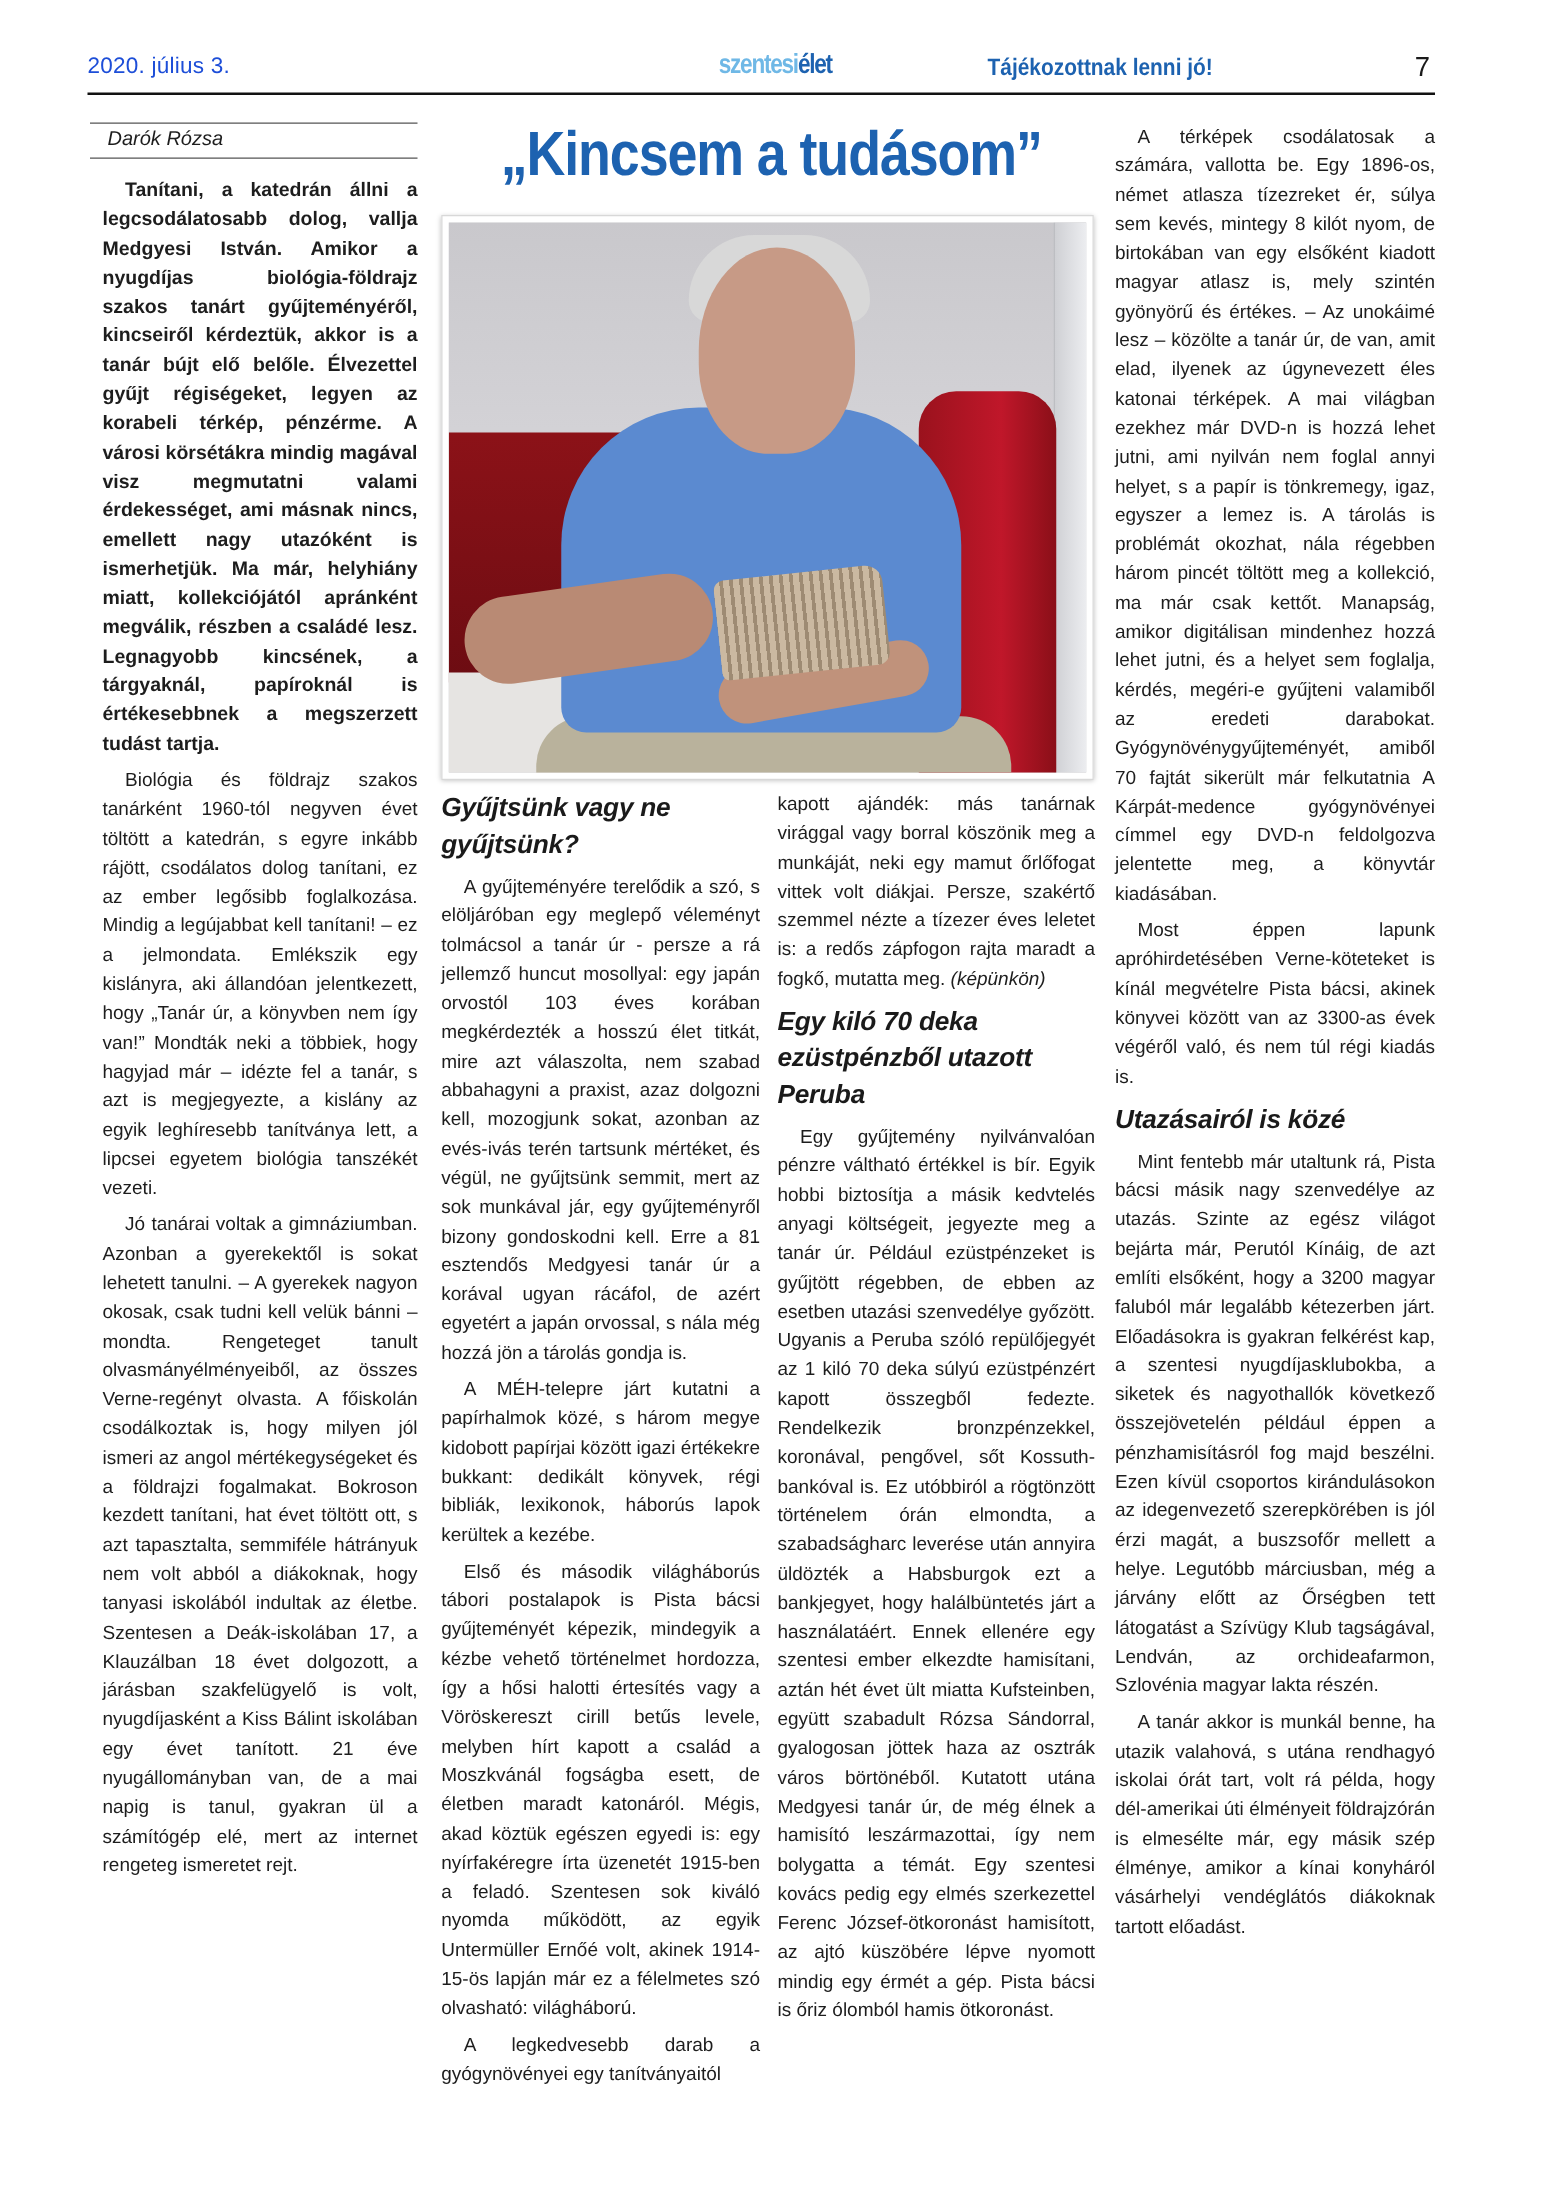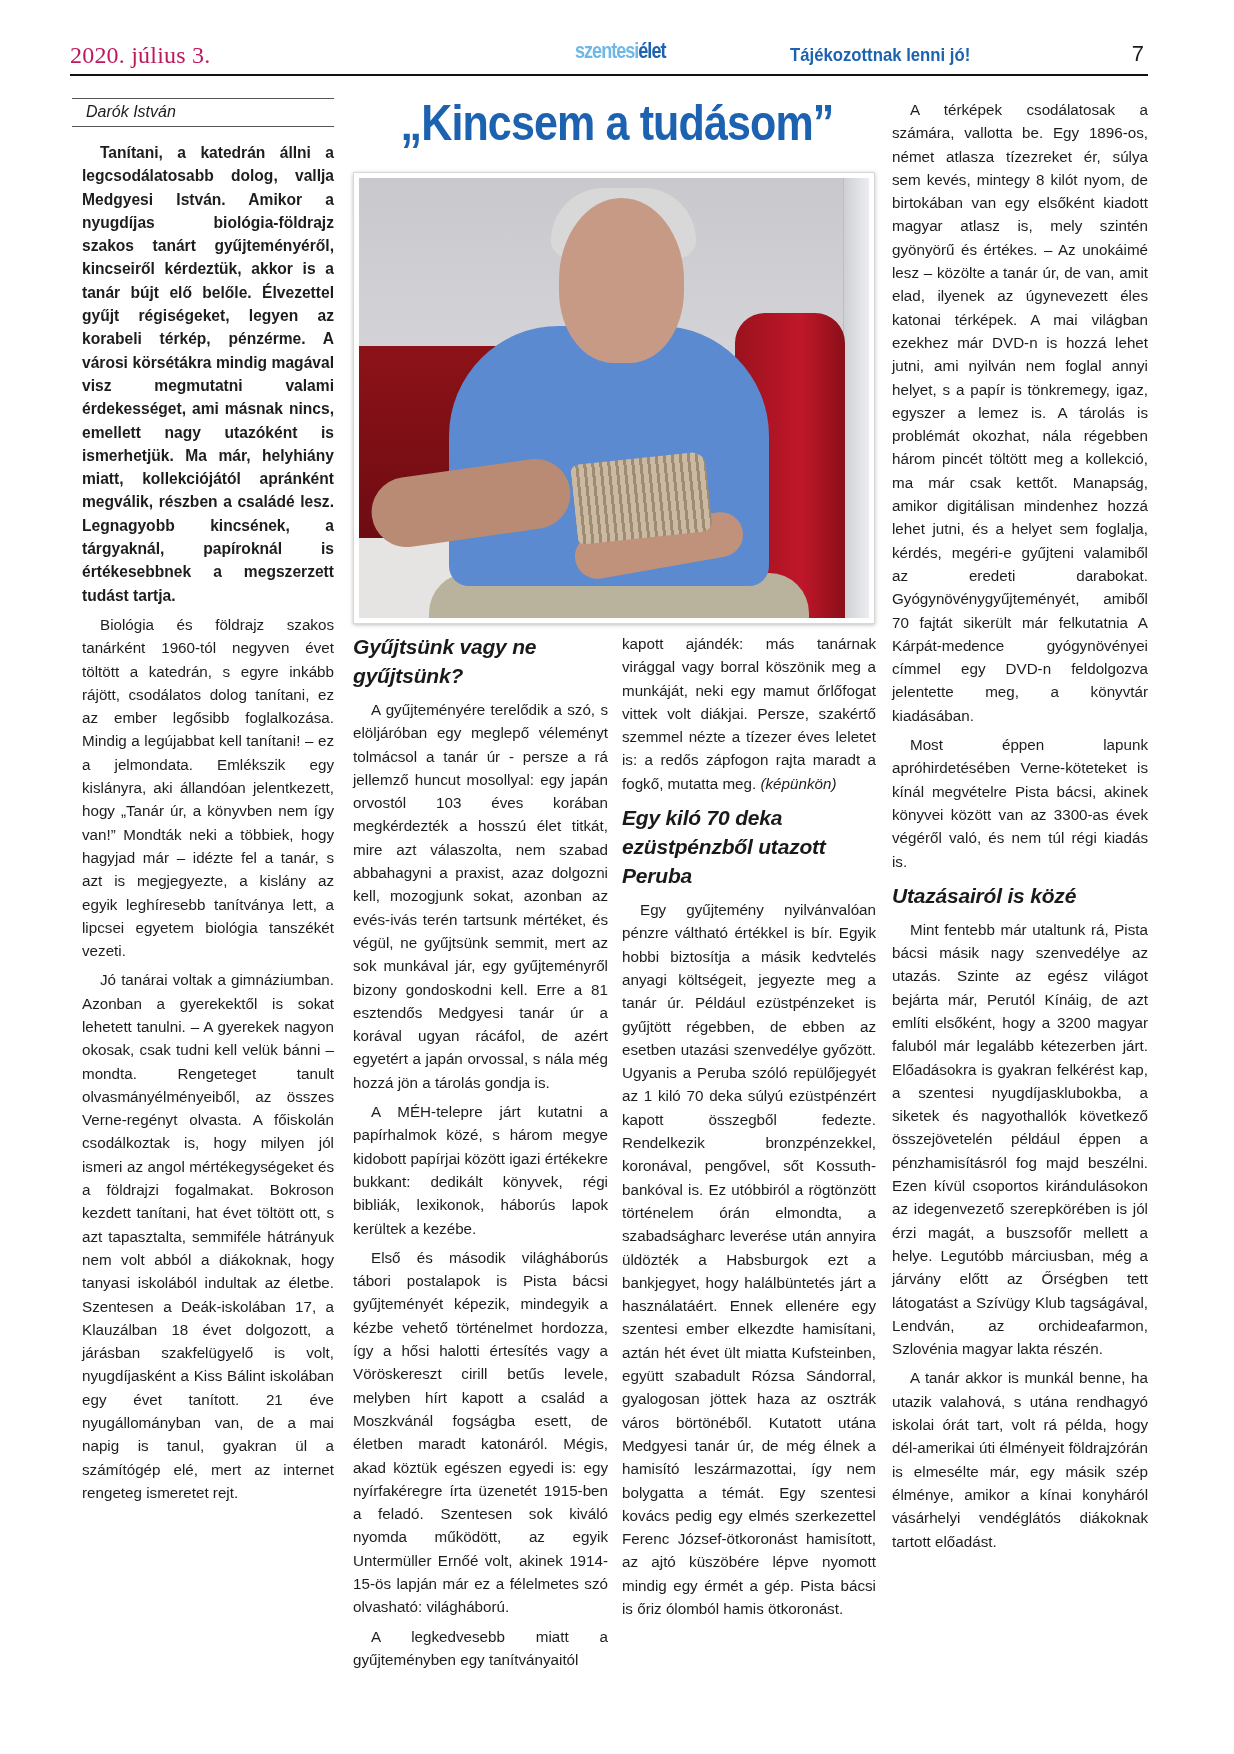--- a/index.html
+++ b/index.html
@@ -1,21 +1,21 @@
 <!DOCTYPE html>
 <html><head>
 <meta charset="utf-8">
 <style>
   * { box-sizing: border-box; margin: 0; padding: 0; }
   html, body { width: 1234px; height: 1754px; background: #ffffff; overflow: hidden; }
   body { position: relative; font-family: "Liberation Sans", "DejaVu Sans", sans-serif; color: #1a1a1a; }
 
   
   .header { position: absolute; left: 70px; top: 38px; width: 1078px; height: 38px; border-bottom: 2.5px solid #111; }
-  .header .date { position: absolute; left: 0; top: 4px; font-size: 24px; color: #be185d; letter-spacing: 0.2px; font-family: Liberation Serif, serif; }
+  .header .date { position: absolute; left: 0; top: 4px; font-size: 18px; color: #1d4ed8; letter-spacing: 0.2px; }
   .header .logo { position: absolute; left: 505px; top: 0; font-family: "Liberation Sans Narrow", "Liberation Sans", sans-serif; font-size: 22px; font-weight: bold; letter-spacing: -1.2px; transform: scaleX(0.82); transform-origin: left top; }
   .header .logo .l1 { color: #6fb8e6; }
   .header .logo .l2 { color: #1d62b0; }
   .header .slogan { position: absolute; left: 720px; top: 6px; font-size: 19px; font-weight: bold; color: #1d62b0; transform: scaleX(0.88); transform-origin: left top; white-space: nowrap; }
   .header .pageno { position: absolute; right: 4px; top: 3px; font-size: 22px; color: #1a1a1a; }
 
   
   .col { position: absolute; font-size: 15.2px; line-height: 23.3px; text-align: justify; hyphens: manual; color: #1d1d1d; }
   .col p { text-indent: 18px; margin-bottom: 6px; }
   .col p.noindent { text-indent: 0; }
@@ -72,32 +72,32 @@
     <div class="shirt"></div>
     <div class="hair"></div>
     <div class="head"></div>
     <div class="arm-l"></div>
     <div class="hand-r"></div>
     <div class="tooth"></div>
   </div>
 </div>
 
 <div class="col col1">
-  <div class="byline">Darók István</div>
+  <div class="byline">Darók Rózsa</div>
   <p class="lead">Tanítani, a katedrán állni a legcsodálatosabb dolog, vallja Medgyesi István. Amikor a nyugdíjas biológia-földrajz szakos tanárt gyűjteményéről, kincseiről kérdeztük, akkor is a tanár bújt elő belőle. Élvezettel gyűjt régiségeket, legyen az korabeli térkép, pénzérme. A városi körsétákra mindig magával visz megmutatni valami érdekességet, ami másnak nincs, emellett nagy utazóként is ismerhetjük. Ma már, helyhiány miatt, kollekciójától apránként megválik, részben a családé lesz. Legnagyobb kincsének, a tárgyaknál, papíroknál is értékesebbnek a megszerzett tudást tartja.</p>
   <p>Biológia és földrajz szakos tanárként 1960-tól negyven évet töltött a katedrán, s egyre inkább rájött, csodálatos dolog tanítani, ez az ember legősibb foglalkozása. Mindig a legújabbat kell tanítani! – ez a jelmondata. Emlékszik egy kislányra, aki állandóan jelentkezett, hogy „Tanár úr, a könyvben nem így van!” Mondták neki a többiek, hogy hagyjad már – idézte fel a tanár, s azt is megjegyezte, a kislány az egyik leghíresebb tanítványa lett, a lipcsei egyetem biológia tanszékét vezeti.</p>
   <p>Jó tanárai voltak a gimnáziumban. Azonban a gyerekektől is sokat lehetett tanulni. – A gyerekek nagyon okosak, csak tudni kell velük bánni – mondta. Rengeteget tanult olvasmányélményeiből, az összes Verne-regényt olvasta. A főiskolán csodálkoztak is, hogy milyen jól ismeri az angol mértékegységeket és a földrajzi fogalmakat. Bokroson kezdett tanítani, hat évet töltött ott, s azt tapasztalta, semmiféle hátrányuk nem volt abból a diákoknak, hogy tanyasi iskolából indultak az életbe. Szentesen a Deák-iskolában 17, a Klauzálban 18 évet dolgozott, a járásban szakfelügyelő is volt, nyugdíjasként a Kiss Bálint iskolában egy évet tanított. 21 éve nyugállományban van, de a mai napig is tanul, gyakran ül a számítógép elé, mert az internet rengeteg ismeretet rejt.</p>
 </div>
 
 <div class="col col2">
   <h2 style="margin-top:0">Gyűjtsünk vagy ne gyűjtsünk?</h2>
   <p>A gyűjteményére terelődik a szó, s elöljáróban egy meglepő véleményt tolmácsol a tanár úr - persze a rá jellemző huncut mosollyal: egy japán orvostól 103 éves korában megkérdezték a hosszú élet titkát, mire azt válaszolta, nem szabad abbahagyni a praxist, azaz dolgozni kell, mozogjunk sokat, azonban az evés-ivás terén tartsunk mértéket, és végül, ne gyűjtsünk semmit, mert az sok munkával jár, egy gyűjteményről bizony gondoskodni kell. Erre a 81 esztendős Medgyesi tanár úr a korával ugyan rácáfol, de azért egyetért a japán orvossal, s nála még hozzá jön a tárolás gondja is.</p>
   <p>A MÉH-telepre járt kutatni a papírhalmok közé, s három megye kidobott papírjai között igazi értékekre bukkant: dedikált könyvek, régi bibliák, lexikonok, háborús lapok kerültek a kezébe.</p>
   <p>Első és második világháborús tábori postalapok is Pista bácsi gyűjteményét képezik, mindegyik a kézbe vehető történelmet hordozza, így a hősi halotti értesítés vagy a Vöröskereszt cirill betűs levele, melyben hírt kapott a család a Moszkvánál fogságba esett, de életben maradt katonáról. Mégis, akad köztük egészen egyedi is: egy nyírfakéregre írta üzenetét 1915-ben a feladó. Szentesen sok kiváló nyomda működött, az egyik Untermüller Ernőé volt, akinek 1914-15-ös lapján már ez a félelmetes szó olvasható: világháború.</p>
-  <p>A legkedvesebb miatt a gyűjteményben egy tanítványaitól</p>
+  <p>A legkedvesebb darab a gyógynövényei egy tanítványaitól</p>
 </div>
 
 <div class="col col3">
   <p class="noindent"><span>kapott ajándék: más tanárnak virággal vagy borral köszönik meg a munkáját, neki egy mamut őrlőfogat vittek volt diákjai. Persze, szakértő szemmel nézte a tízezer éves leletet is: a redős zápfogon rajta maradt a fogkő, mutatta meg.</span> <i>(képünkön)</i></p>
   <h2>Egy kiló 70 deka ezüstpénzből utazott Peruba</h2>
   <p>Egy gyűjtemény nyilvánvalóan pénzre váltható értékkel is bír. Egyik hobbi biztosítja a másik kedvtelés anyagi költségeit, jegyezte meg a tanár úr. Például ezüstpénzeket is gyűjtött régebben, de ebben az esetben utazási szenvedélye győzött. Ugyanis a Peruba szóló repülőjegyét az 1 kiló 70 deka súlyú ezüstpénzért kapott összegből fedezte. Rendelkezik bronzpénzekkel, koronával, pengővel, sőt Kossuth-bankóval is. Ez utóbbiról a rögtönzött történelem órán elmondta, a szabadságharc leverése után annyira üldözték a Habsburgok ezt a bankjegyet, hogy halálbüntetés járt a használatáért. Ennek ellenére egy szentesi ember elkezdte hamisítani, aztán hét évet ült miatta Kufsteinben, együtt szabadult Rózsa Sándorral, gyalogosan jöttek haza az osztrák város börtönéből. Kutatott utána Medgyesi tanár úr, de még élnek a hamisító leszármazottai, így nem bolygatta a témát. Egy szentesi kovács pedig egy elmés szerkezettel Ferenc József-ötkoronást hamisított, az ajtó küszöbére lépve nyomott mindig egy érmét a gép. Pista bácsi is őriz ólomból hamis ötkoronást.</p>
 </div>
 
 <div class="col col4">
   <p>A térképek csodálatosak a számára, vallotta be. Egy 1896-os, német atlasza tízezreket ér, súlya sem kevés, mintegy 8 kilót nyom, de birtokában van egy elsőként kiadott magyar atlasz is, mely szintén gyönyörű és értékes. – Az unokáimé lesz – közölte a tanár úr, de van, amit elad, ilyenek az úgynevezett éles katonai térképek. A mai világban ezekhez már DVD-n is hozzá lehet jutni, ami nyilván nem foglal annyi helyet, s a papír is tönkremegy, igaz, egyszer a lemez is. A tárolás is problémát okozhat, nála régebben három pincét töltött meg a kollekció, ma már csak kettőt. Manapság, amikor digitálisan mindenhez hozzá lehet jutni, és a helyet sem foglalja, kérdés, megéri-e gyűjteni valamiből az eredeti darabokat. Gyógynövénygyűjteményét, amiből 70 fajtát sikerült már felkutatnia A Kárpát-medence gyógynövényei címmel egy DVD-n feldolgozva jelentette meg, a könyvtár kiadásában.</p>

